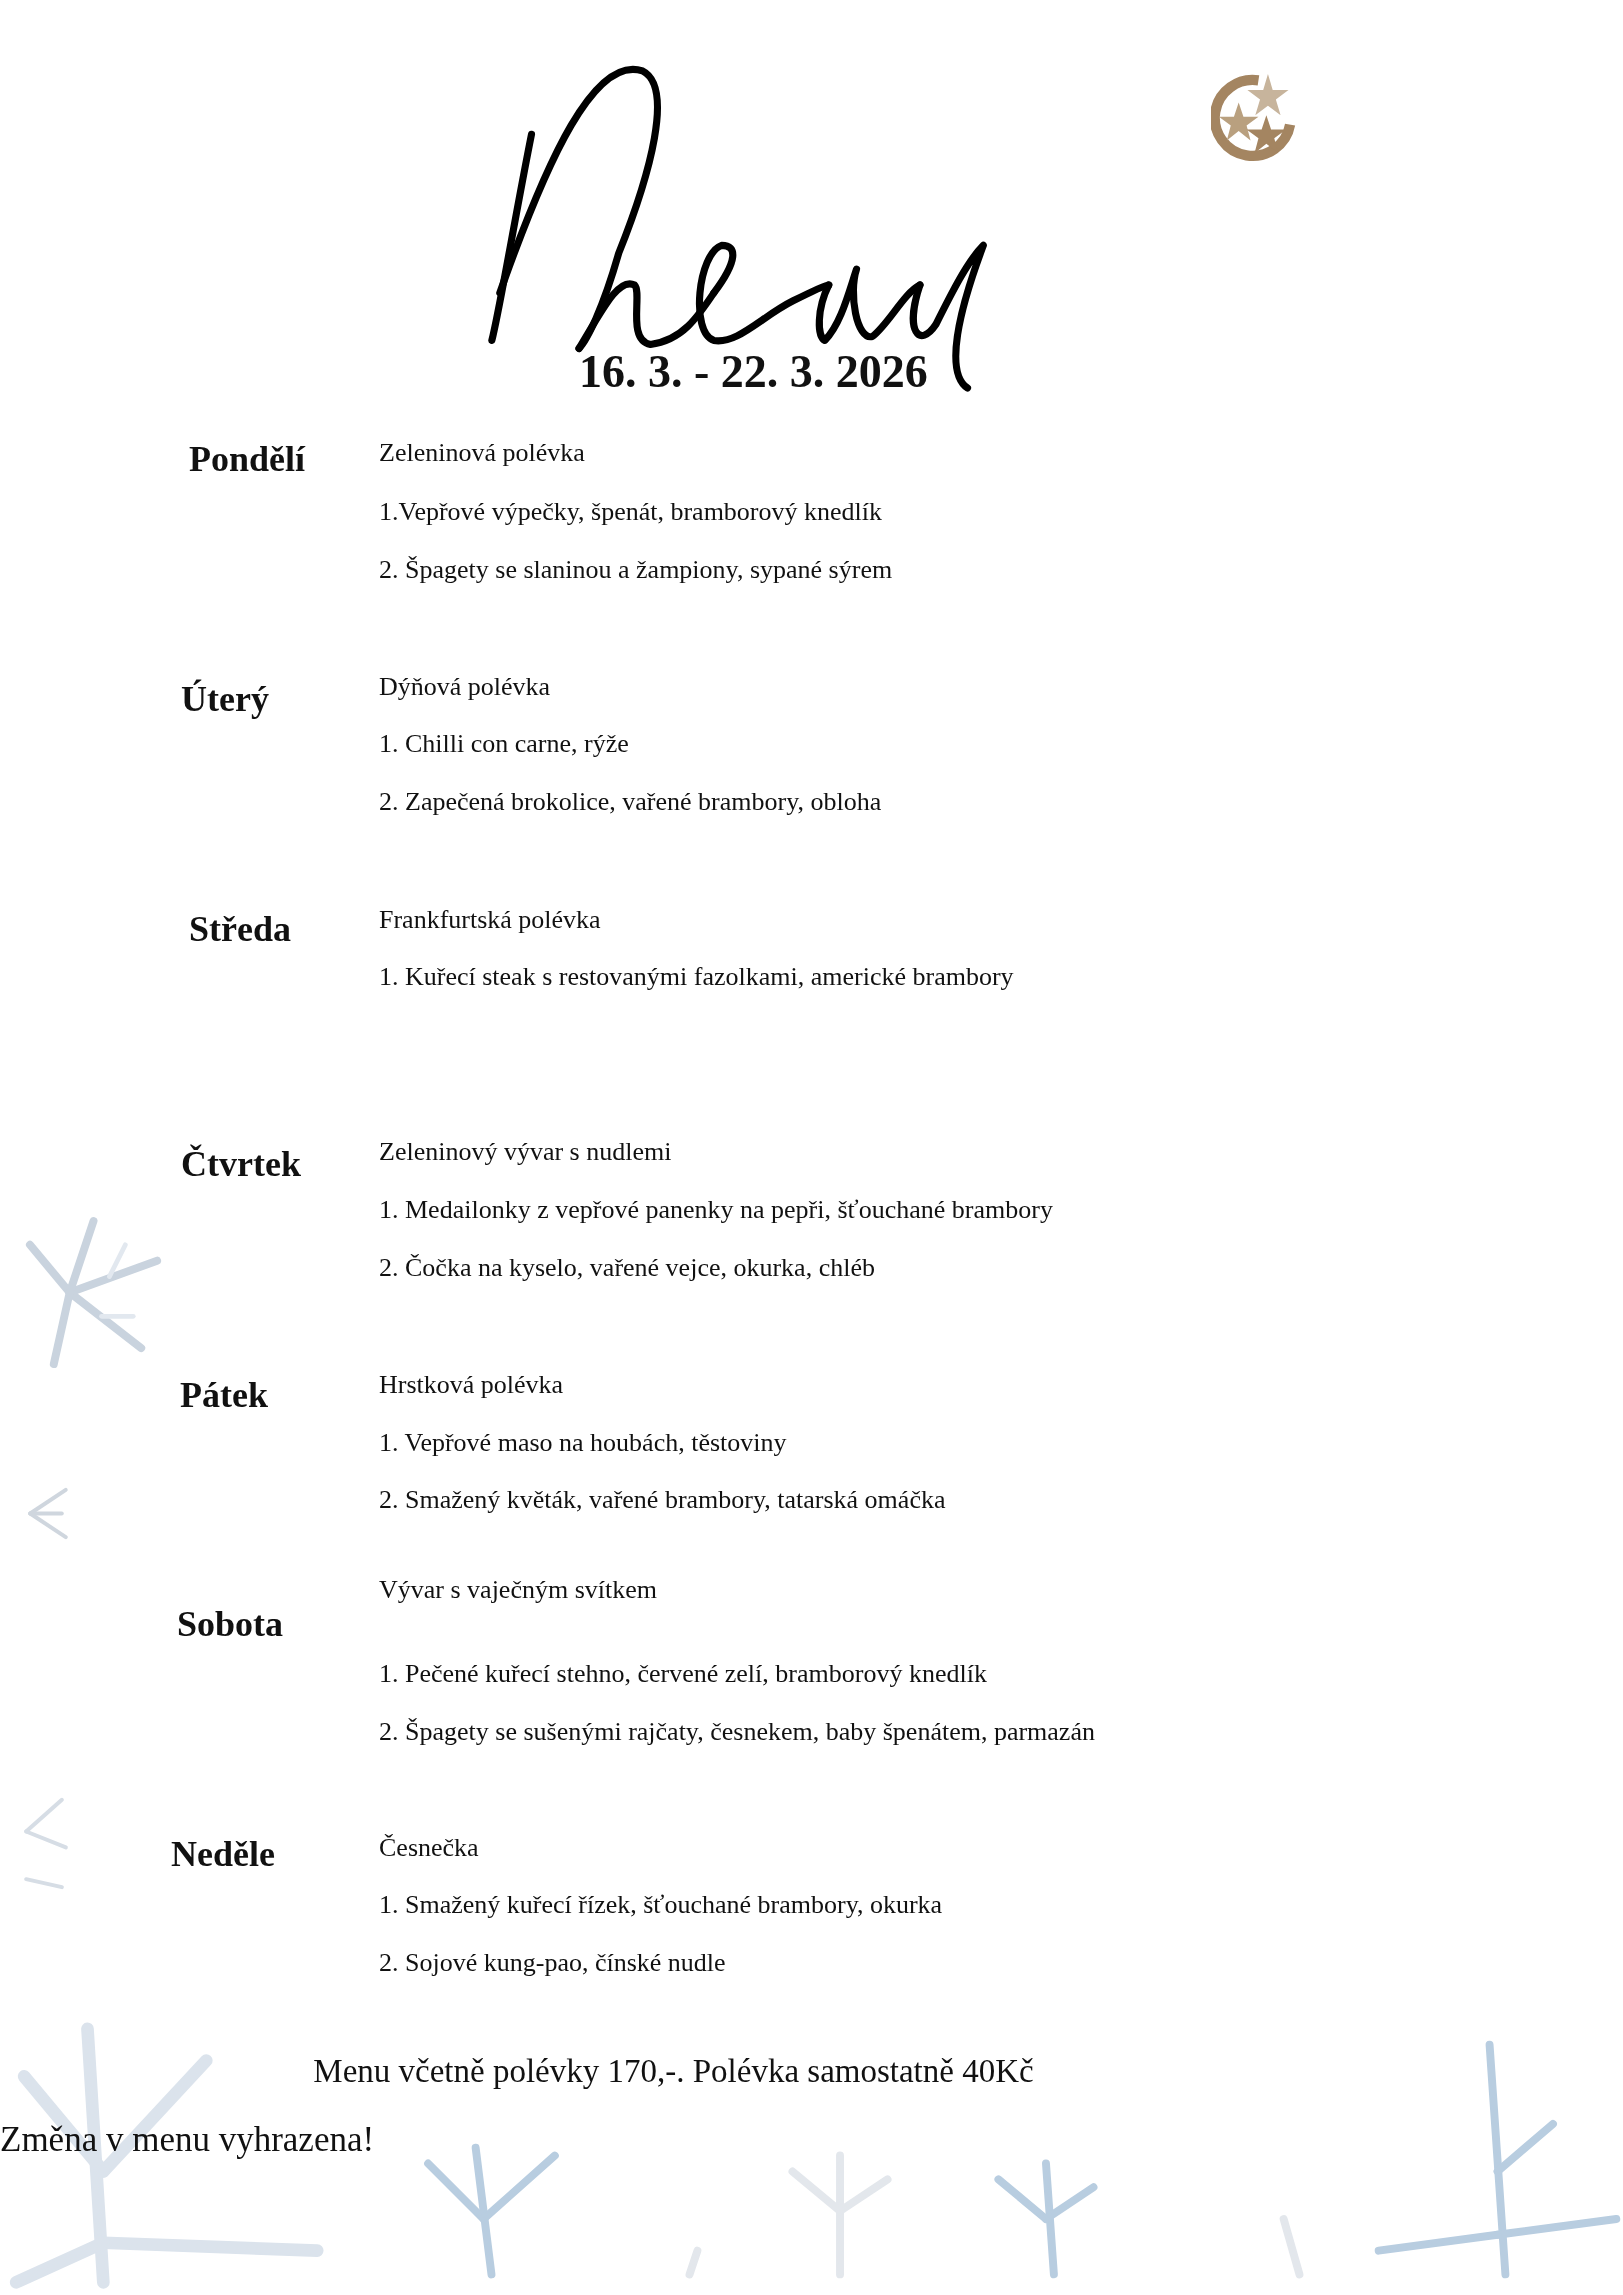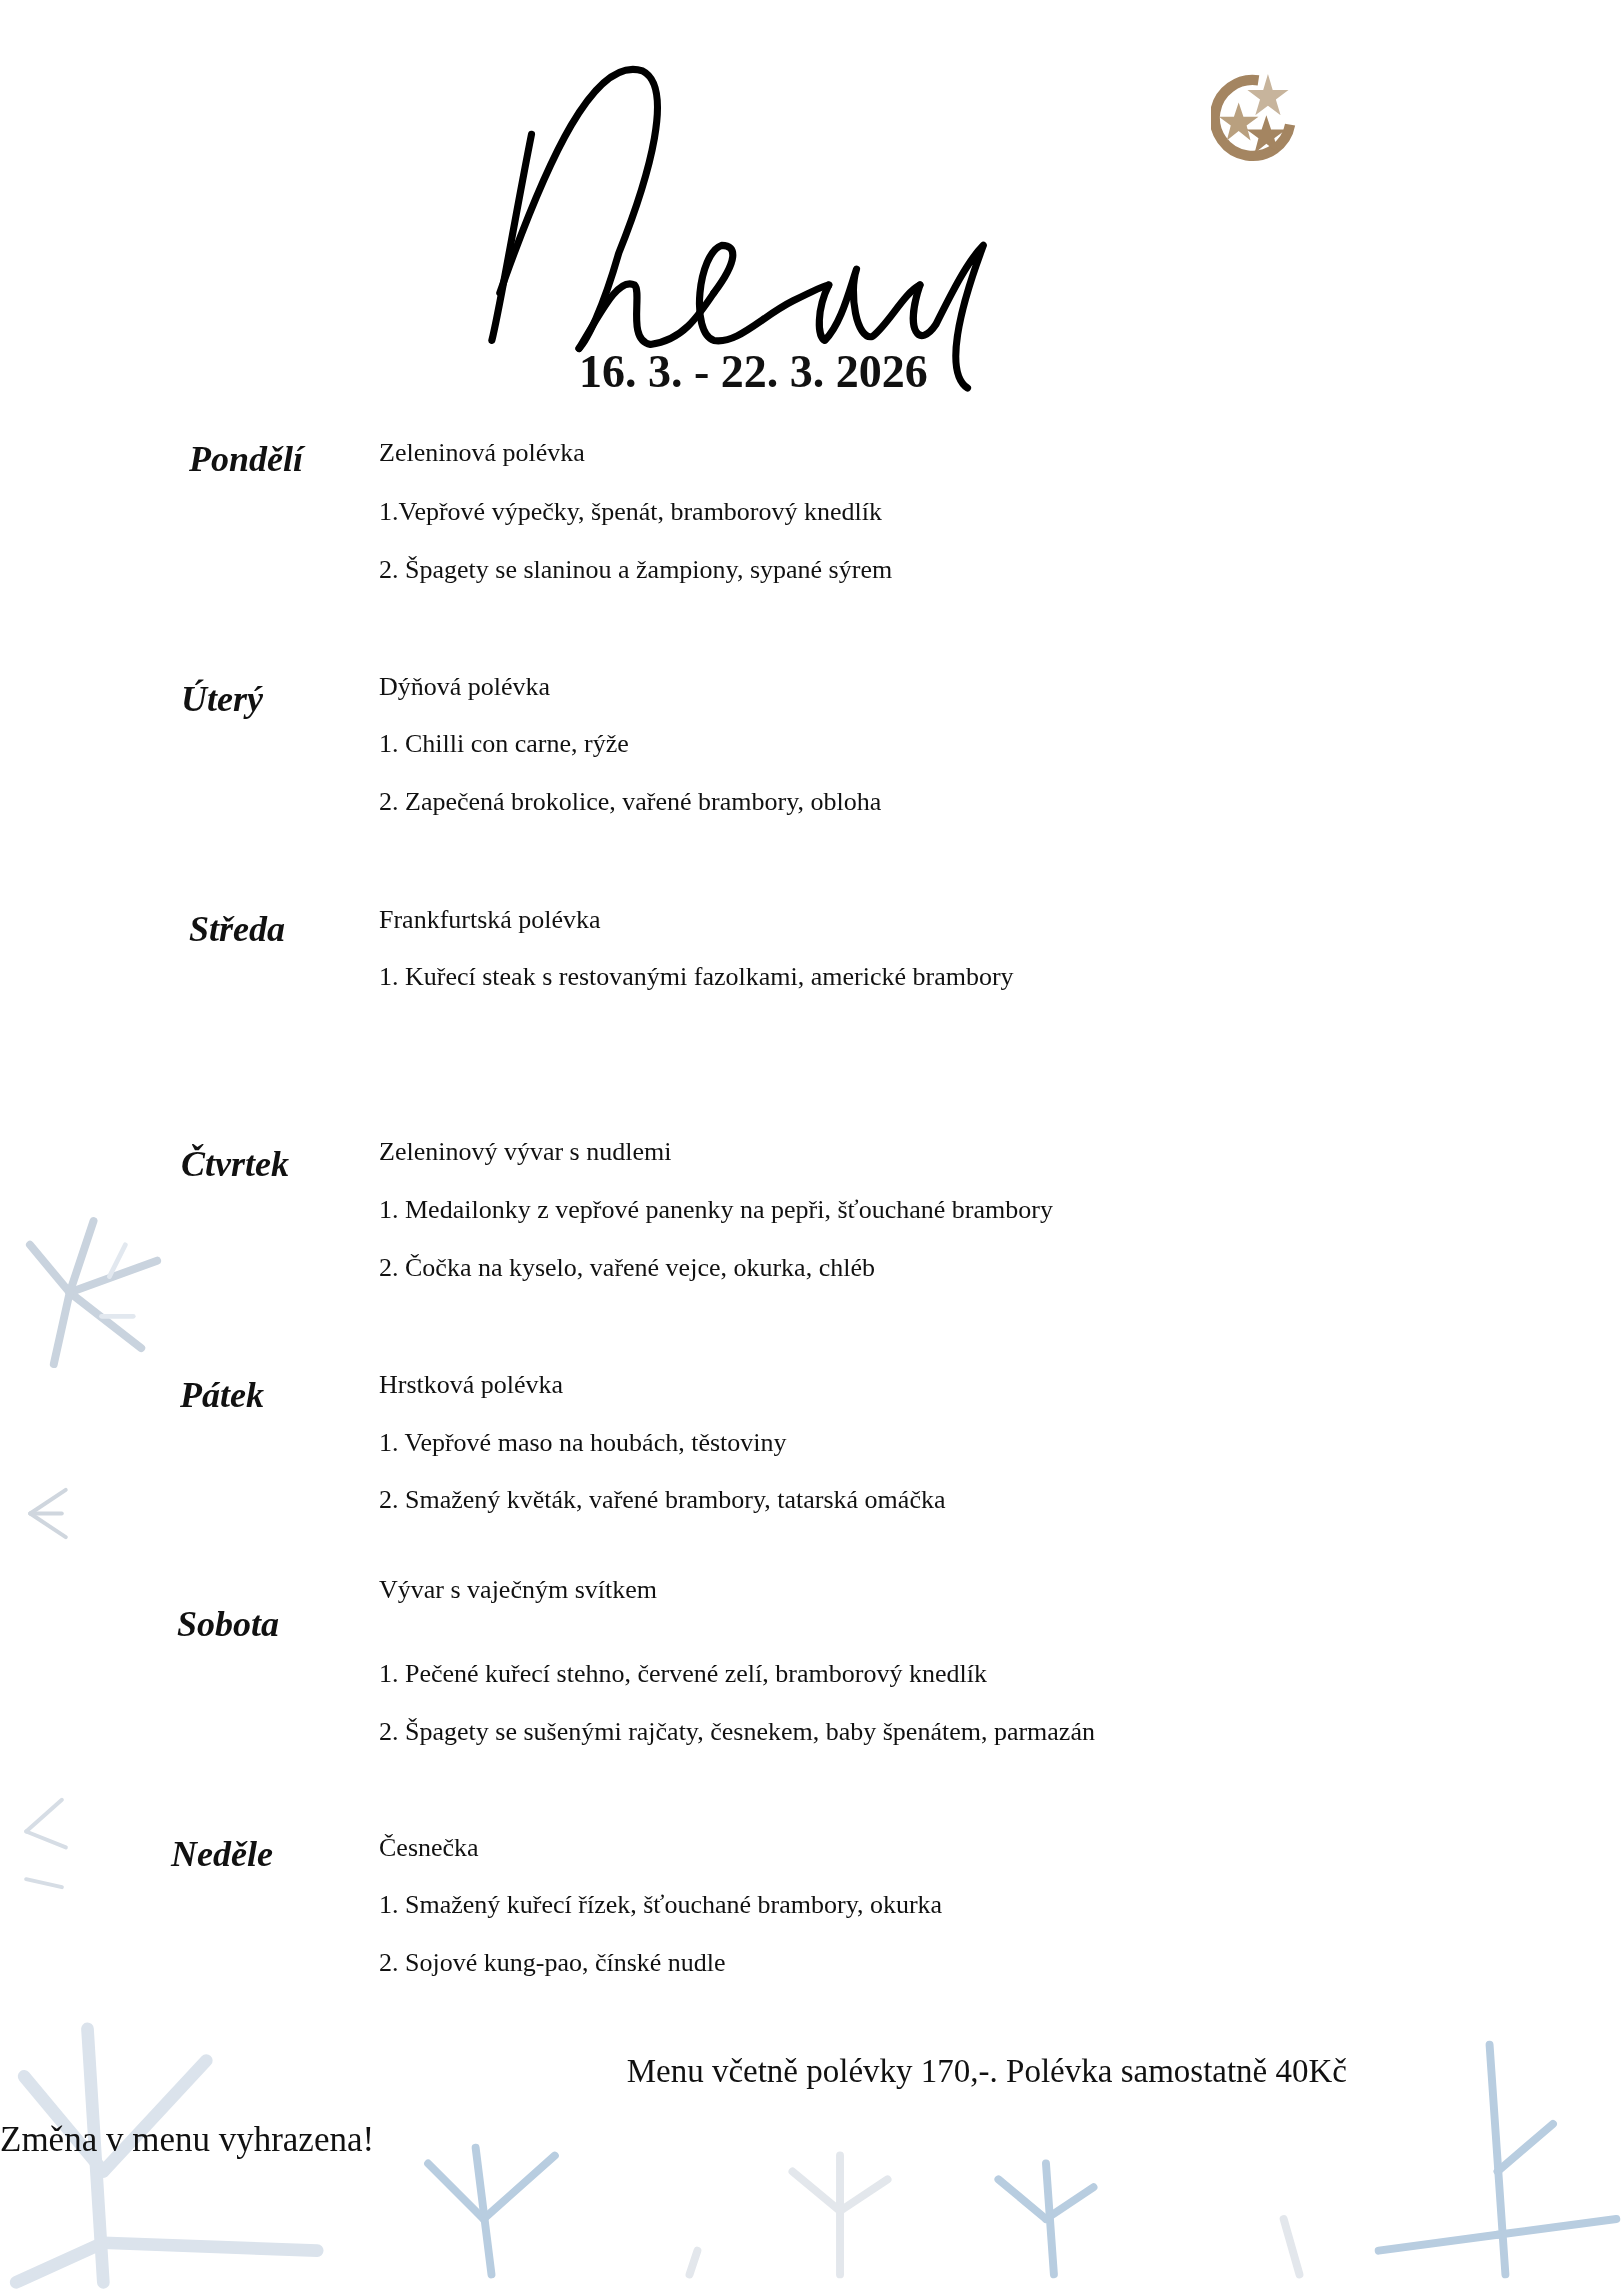--- a/index.html
+++ b/index.html
@@ -14,25 +14,25 @@
   .logo .l2 { left:86px; top:79px; font-size:73px; }
   .logo .stars { position:absolute; left:81px; top:-6.3px; width:87px; height:94px; }
 
   
   .title-script { position:absolute; left:476px; top:55px; width:658px; height:341px; }
   .date-wrap { position:absolute; left:579px; top:345px; font-family:"Liberation Serif",serif;
                font-weight:bold; font-size:46px; color:#111; }
 
   
   .day { position:absolute; font-family:"Liberation Serif",serif; font-weight:bold;
-         font-size:36px; color:#111;font-style:italic; }
+         font-size:36px; color:#111; }
   .item { position:absolute; left:379px; font-family:"Liberation Serif",serif;
           font-size:26px; color:#111; white-space:nowrap; }
 
-  .footer1 { position:absolute; left:0; width:1347px; top:2053px; text-align:right;
+  .footer1 { position:absolute; left:0; width:1347px; top:2053px; text-align:center;
              font-family:"Liberation Serif",serif; font-size:33px; }
   .footer2 { position:absolute; left:0; width:1406px; top:2120px; text-align:left;
              font-family:"Liberation Serif",serif; font-size:35px; }
 
   .flake { position:absolute; }
 </style>
 </head>
 <body>
 
 <div class="logo">

